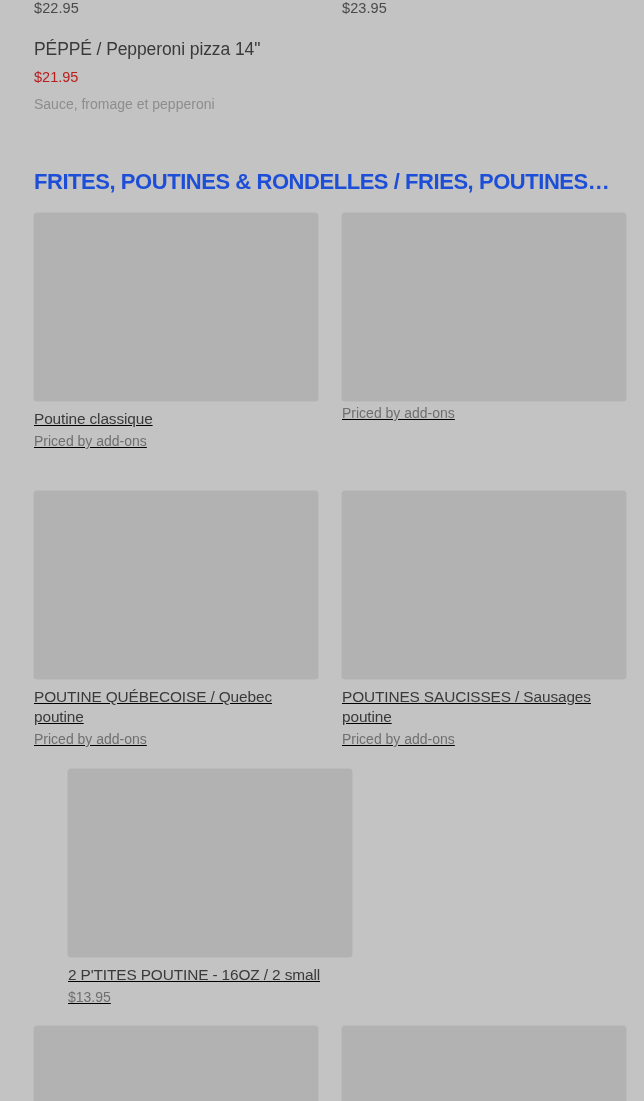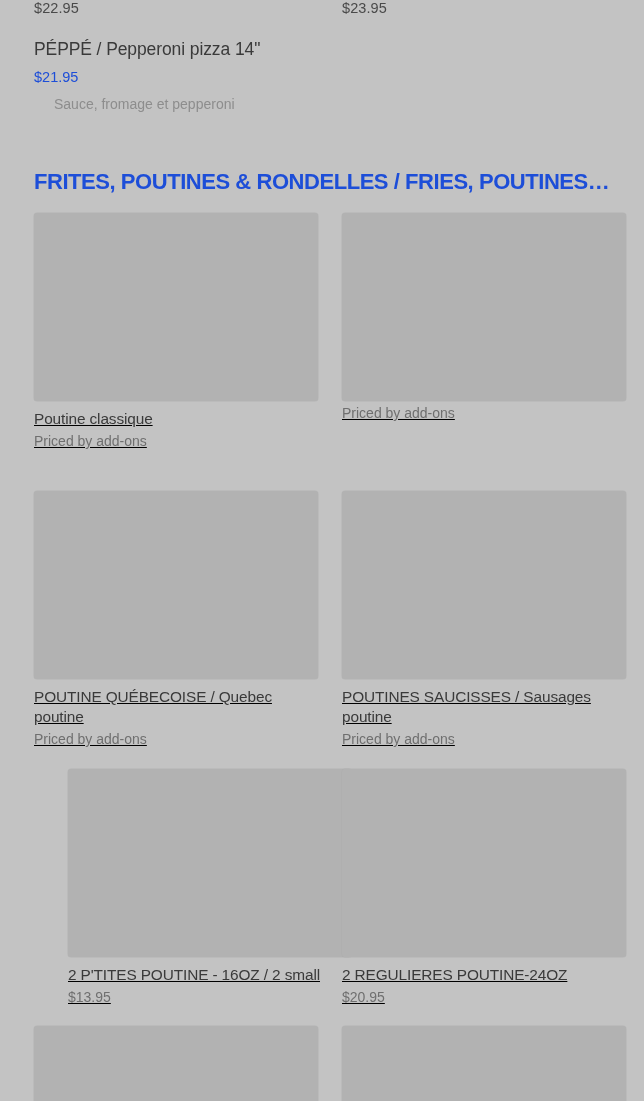--- a/index.html
+++ b/index.html
@@ -63,29 +63,28 @@
   .tail-title {
     font-size: 17.5px;
     line-height: 22px;
     color: #3a3a3a;
     font-weight: 400;
     letter-spacing: -0.1px;
   }
   .tail-price {
     margin-top: 8px;
     font-size: 14.5px;
-    color: #1d4ed8;
+    color: #b91c1c;
     line-height: 18px;
   }
   .tail-desc {
     margin-top: 9px;
     font-size: 14px;
     color: #8d8d8d;
     line-height: 18px;
-    margin-left: 20px;
   }
 
   
   .section-header {
     position: absolute;
     left: 34px;
     top: 168px;
     font-size: 22px;
     font-weight: bold;
     color: #1d4ed8;
@@ -182,25 +181,20 @@
         <div class="card-sub">Priced by add-ons</div>
       </div>
     </div>
 
     <div class="grid-row" style="height:257px;">
       <div class="card col-left" style="top:0px;padding-left:34px;">
         <div class="card-image"></div>
         <div class="card-title">2 P'TITES POUTINE - 16OZ / 2 small</div>
         <div class="card-sub">$13.95</div>
       </div>
-      <div class="card col-right" style="top:0px;">
-        <div class="card-image"></div>
-        <div class="card-title">2 REGULIERES POUTINE-24OZ</div>
-        <div class="card-sub">$20.95</div>
-      </div>
     </div>
 
     <div class="grid-row" style="height:188px;">
       <div class="card col-left" style="top:0px;">
         <div class="card-image"></div>
       </div>
       <div class="card col-right" style="top:0px;">
         <div class="card-image"></div>
       </div>
     </div>

